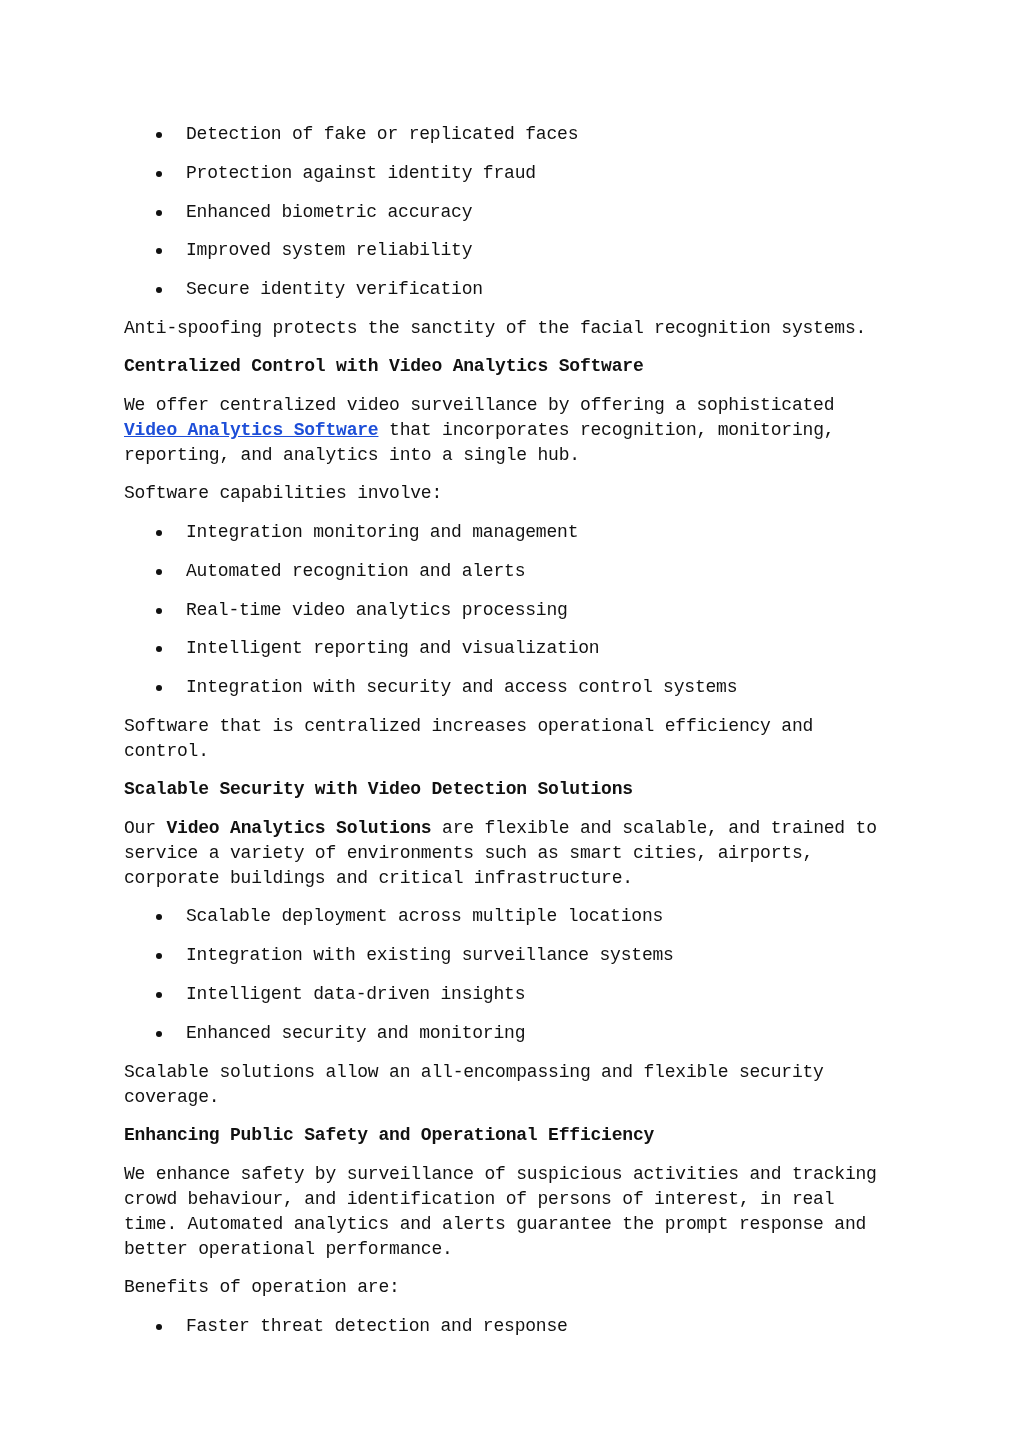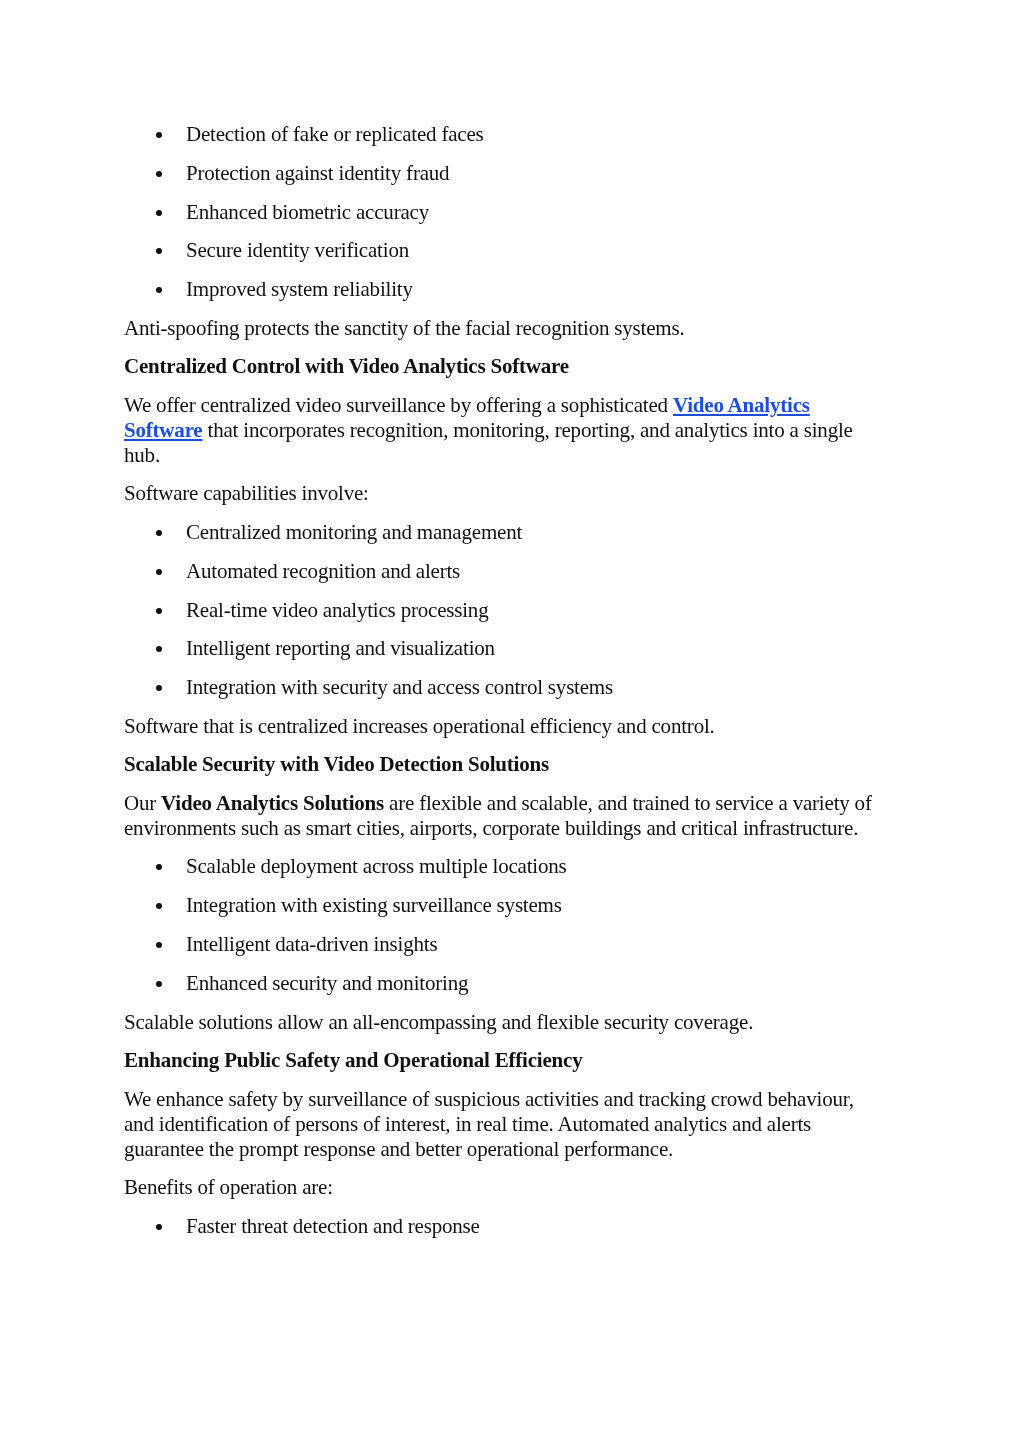--- a/index.html
+++ b/index.html
@@ -1,20 +1,20 @@
 <!DOCTYPE html>
 <html><head>
 <meta charset="utf-8">
 <style>
   html, body { margin: 0; padding: 0; background: #ffffff; }
   body { width: 1023px; height: 1447px; position: relative; overflow: hidden; }
   .page {
     position: absolute; left: 124px; top: 122px; width: 760px;
-    font-family: Liberation Serif, serif;
-    font-size: 21px; color: #111111; letter-spacing: -0.2px;
+    font-family: Liberation Mono, monospace;
+    font-size: 18px; color: #111111; letter-spacing: -0.2px;
   }
   p { margin: 0; line-height: 25px; }
   .para { margin-bottom: 13.5px; }
   .heading { font-weight: bold; margin-bottom: 13.5px; }
   ul { list-style: none; margin: 0; padding: 0; }
   li { position: relative; padding-left: 62px; line-height: 25px; margin-bottom: 13.8px; }
   li .bullet {
     position: absolute; left: 32px; top: 10px; width: 6px; height: 6px;
     border-radius: 50%; background: #111111;
   }
@@ -23,30 +23,30 @@
 </style>
 </head>
 <body>
 
 <div class="page">
 
   <ul>
     <li><span class="bullet"></span><span>Detection of fake or replicated faces</span></li>
     <li><span class="bullet"></span><span>Protection against identity fraud</span></li>
     <li><span class="bullet"></span><span>Enhanced biometric accuracy</span></li>
+    <li><span class="bullet"></span><span>Improved system reliability</span></li>
     <li><span class="bullet"></span><span>Secure identity verification</span></li>
-    <li><span class="bullet"></span><span>Improved system reliability</span></li>
   </ul>
   <p class="para">Anti-spoofing protects the sanctity of the facial recognition systems.</p>
 
   <p class="heading">Centralized Control with Video Analytics Software</p>
   <p class="para"><span>We offer centralized video surveillance by offering a sophisticated </span><a class="link" href="#">Video Analytics Software</a><span> that incorporates recognition, monitoring, reporting, and analytics into a single hub.</span></p>
   <p class="para">Software capabilities involve:</p>
   <ul>
-    <li><span class="bullet"></span><span>Centralized monitoring and management</span></li>
+    <li><span class="bullet"></span><span>Integration monitoring and management</span></li>
     <li><span class="bullet"></span><span>Automated recognition and alerts</span></li>
     <li><span class="bullet"></span><span>Real-time video analytics processing</span></li>
     <li><span class="bullet"></span><span>Intelligent reporting and visualization</span></li>
     <li><span class="bullet"></span><span>Integration with security and access control systems</span></li>
   </ul>
   <p class="para">Software that is centralized increases operational efficiency and control.</p>
 
   <p class="heading">Scalable Security with Video Detection Solutions</p>
   <p class="para"><span>Our </span><b class="inline-bold">Video Analytics Solutions</b><span> are flexible and scalable, and trained to service a variety of environments such as smart cities, airports, corporate buildings and critical infrastructure.</span></p>
   <ul>

